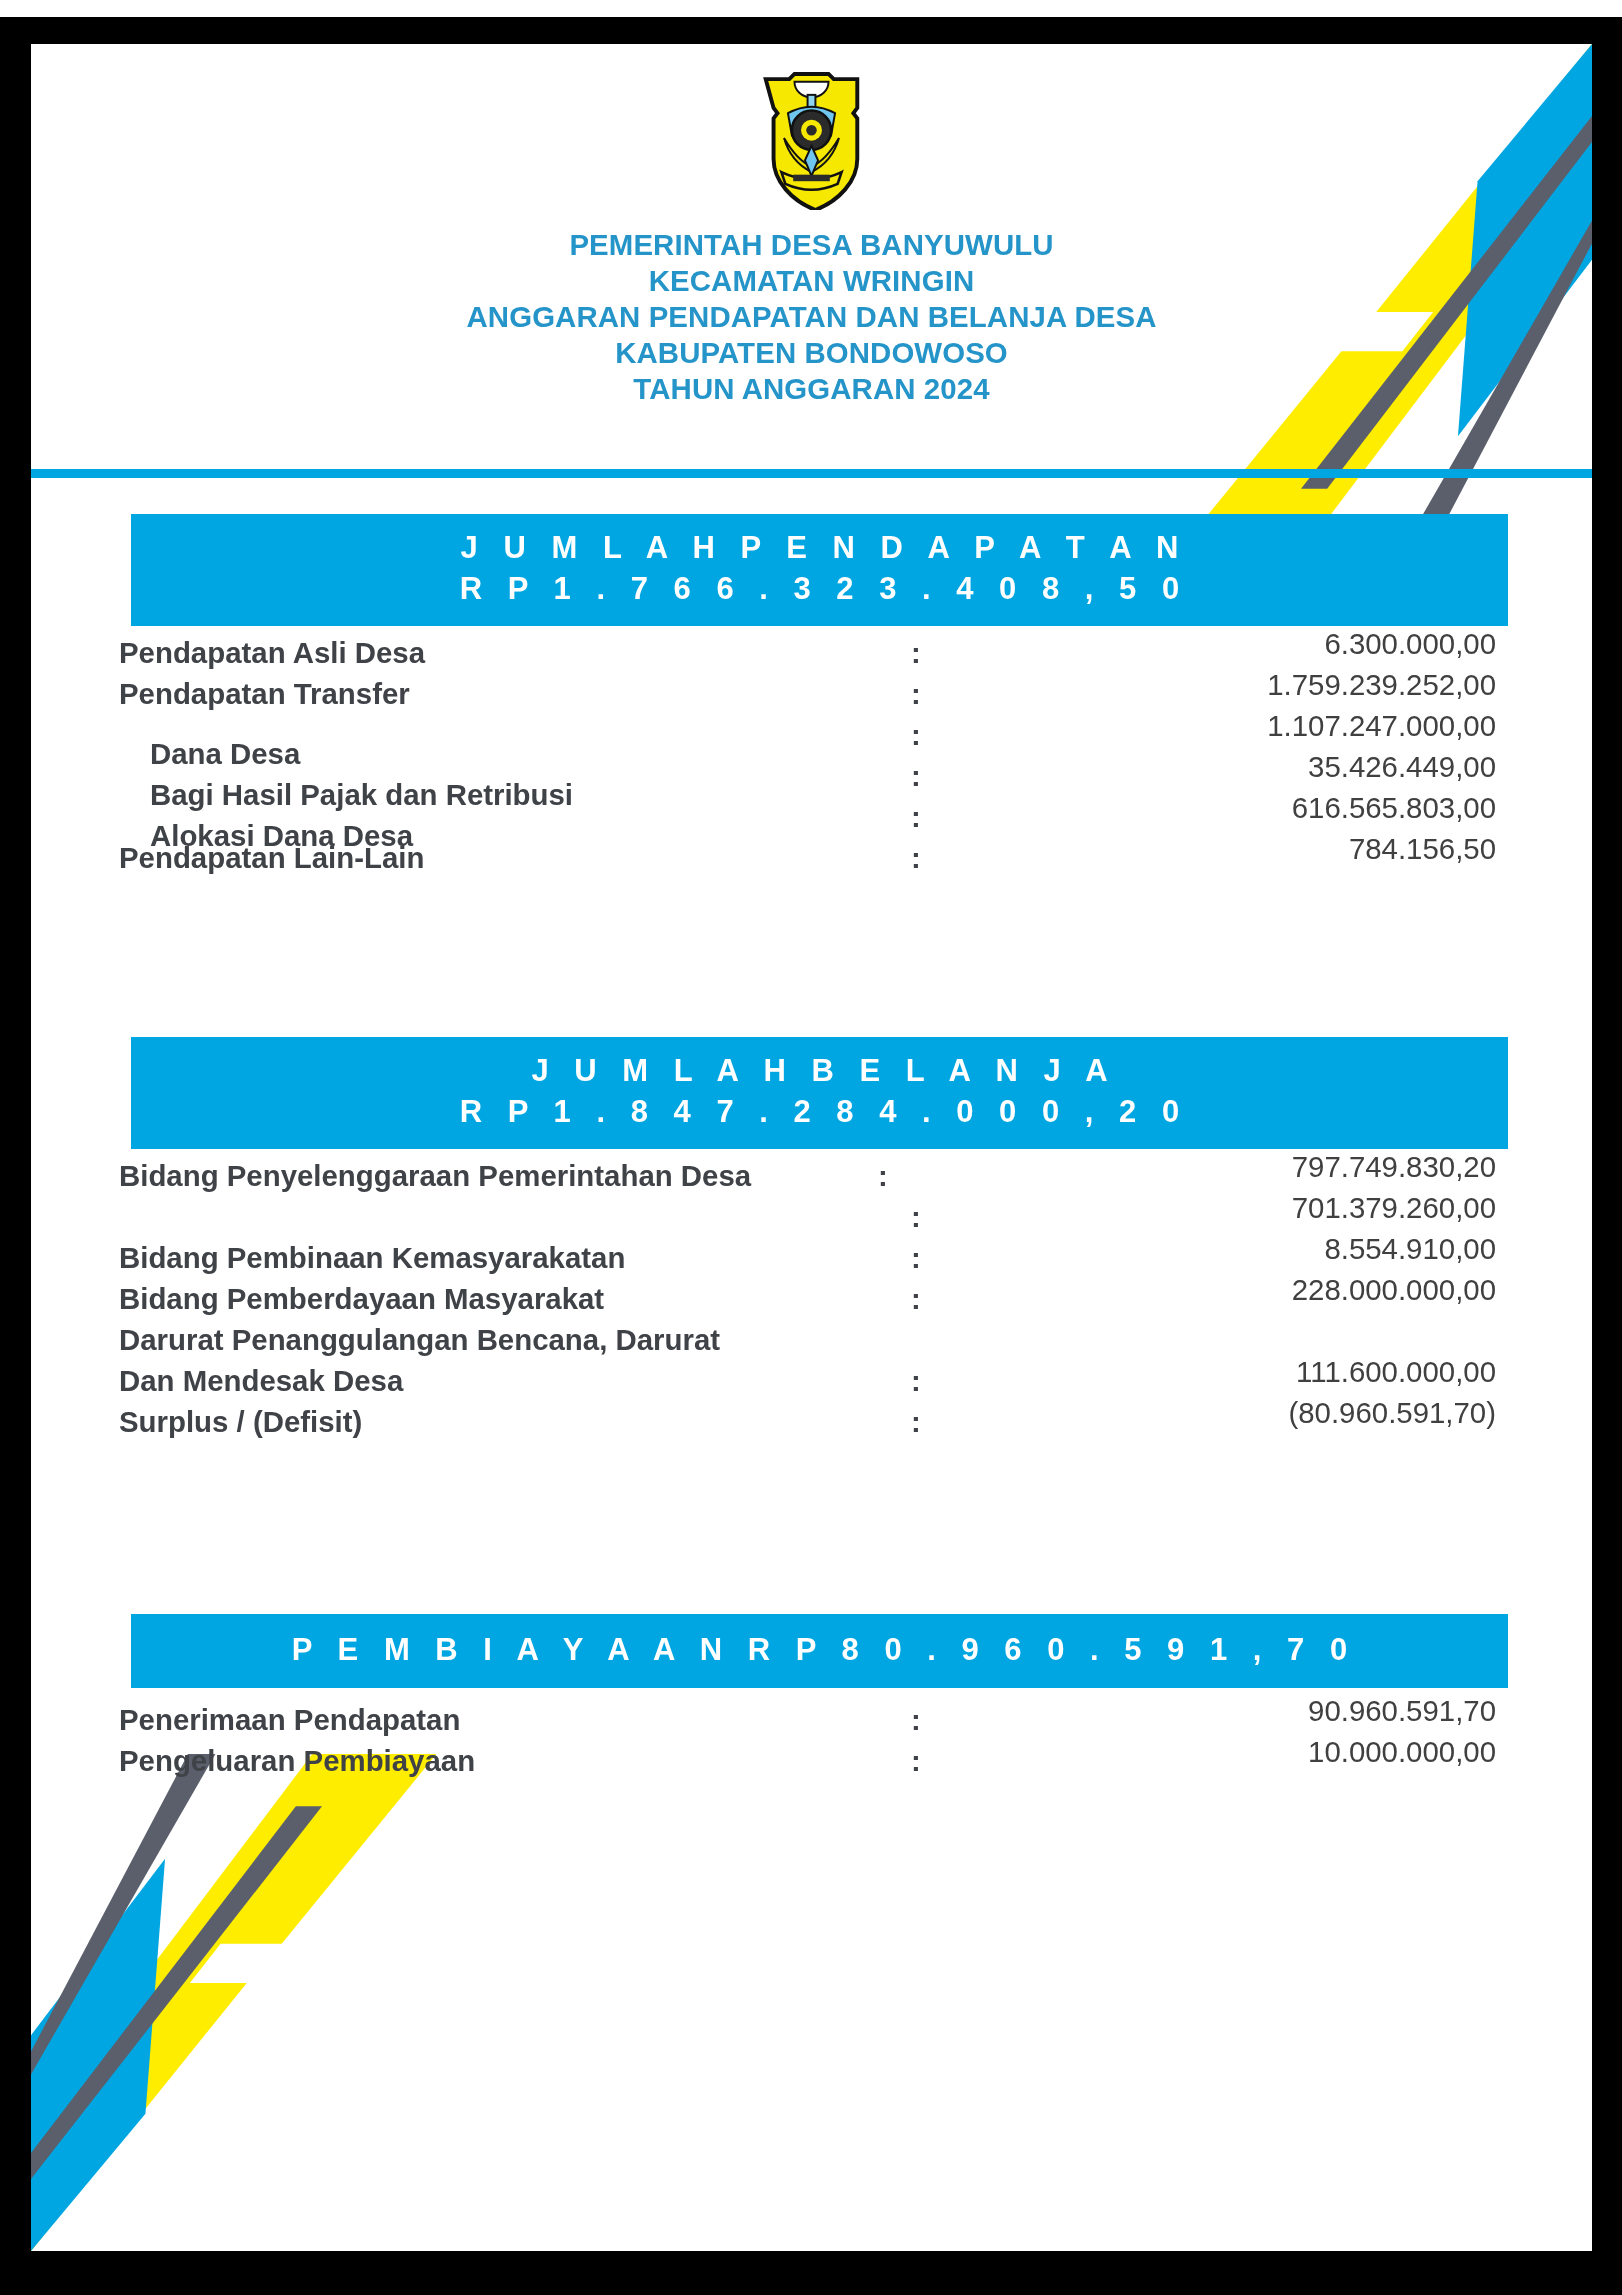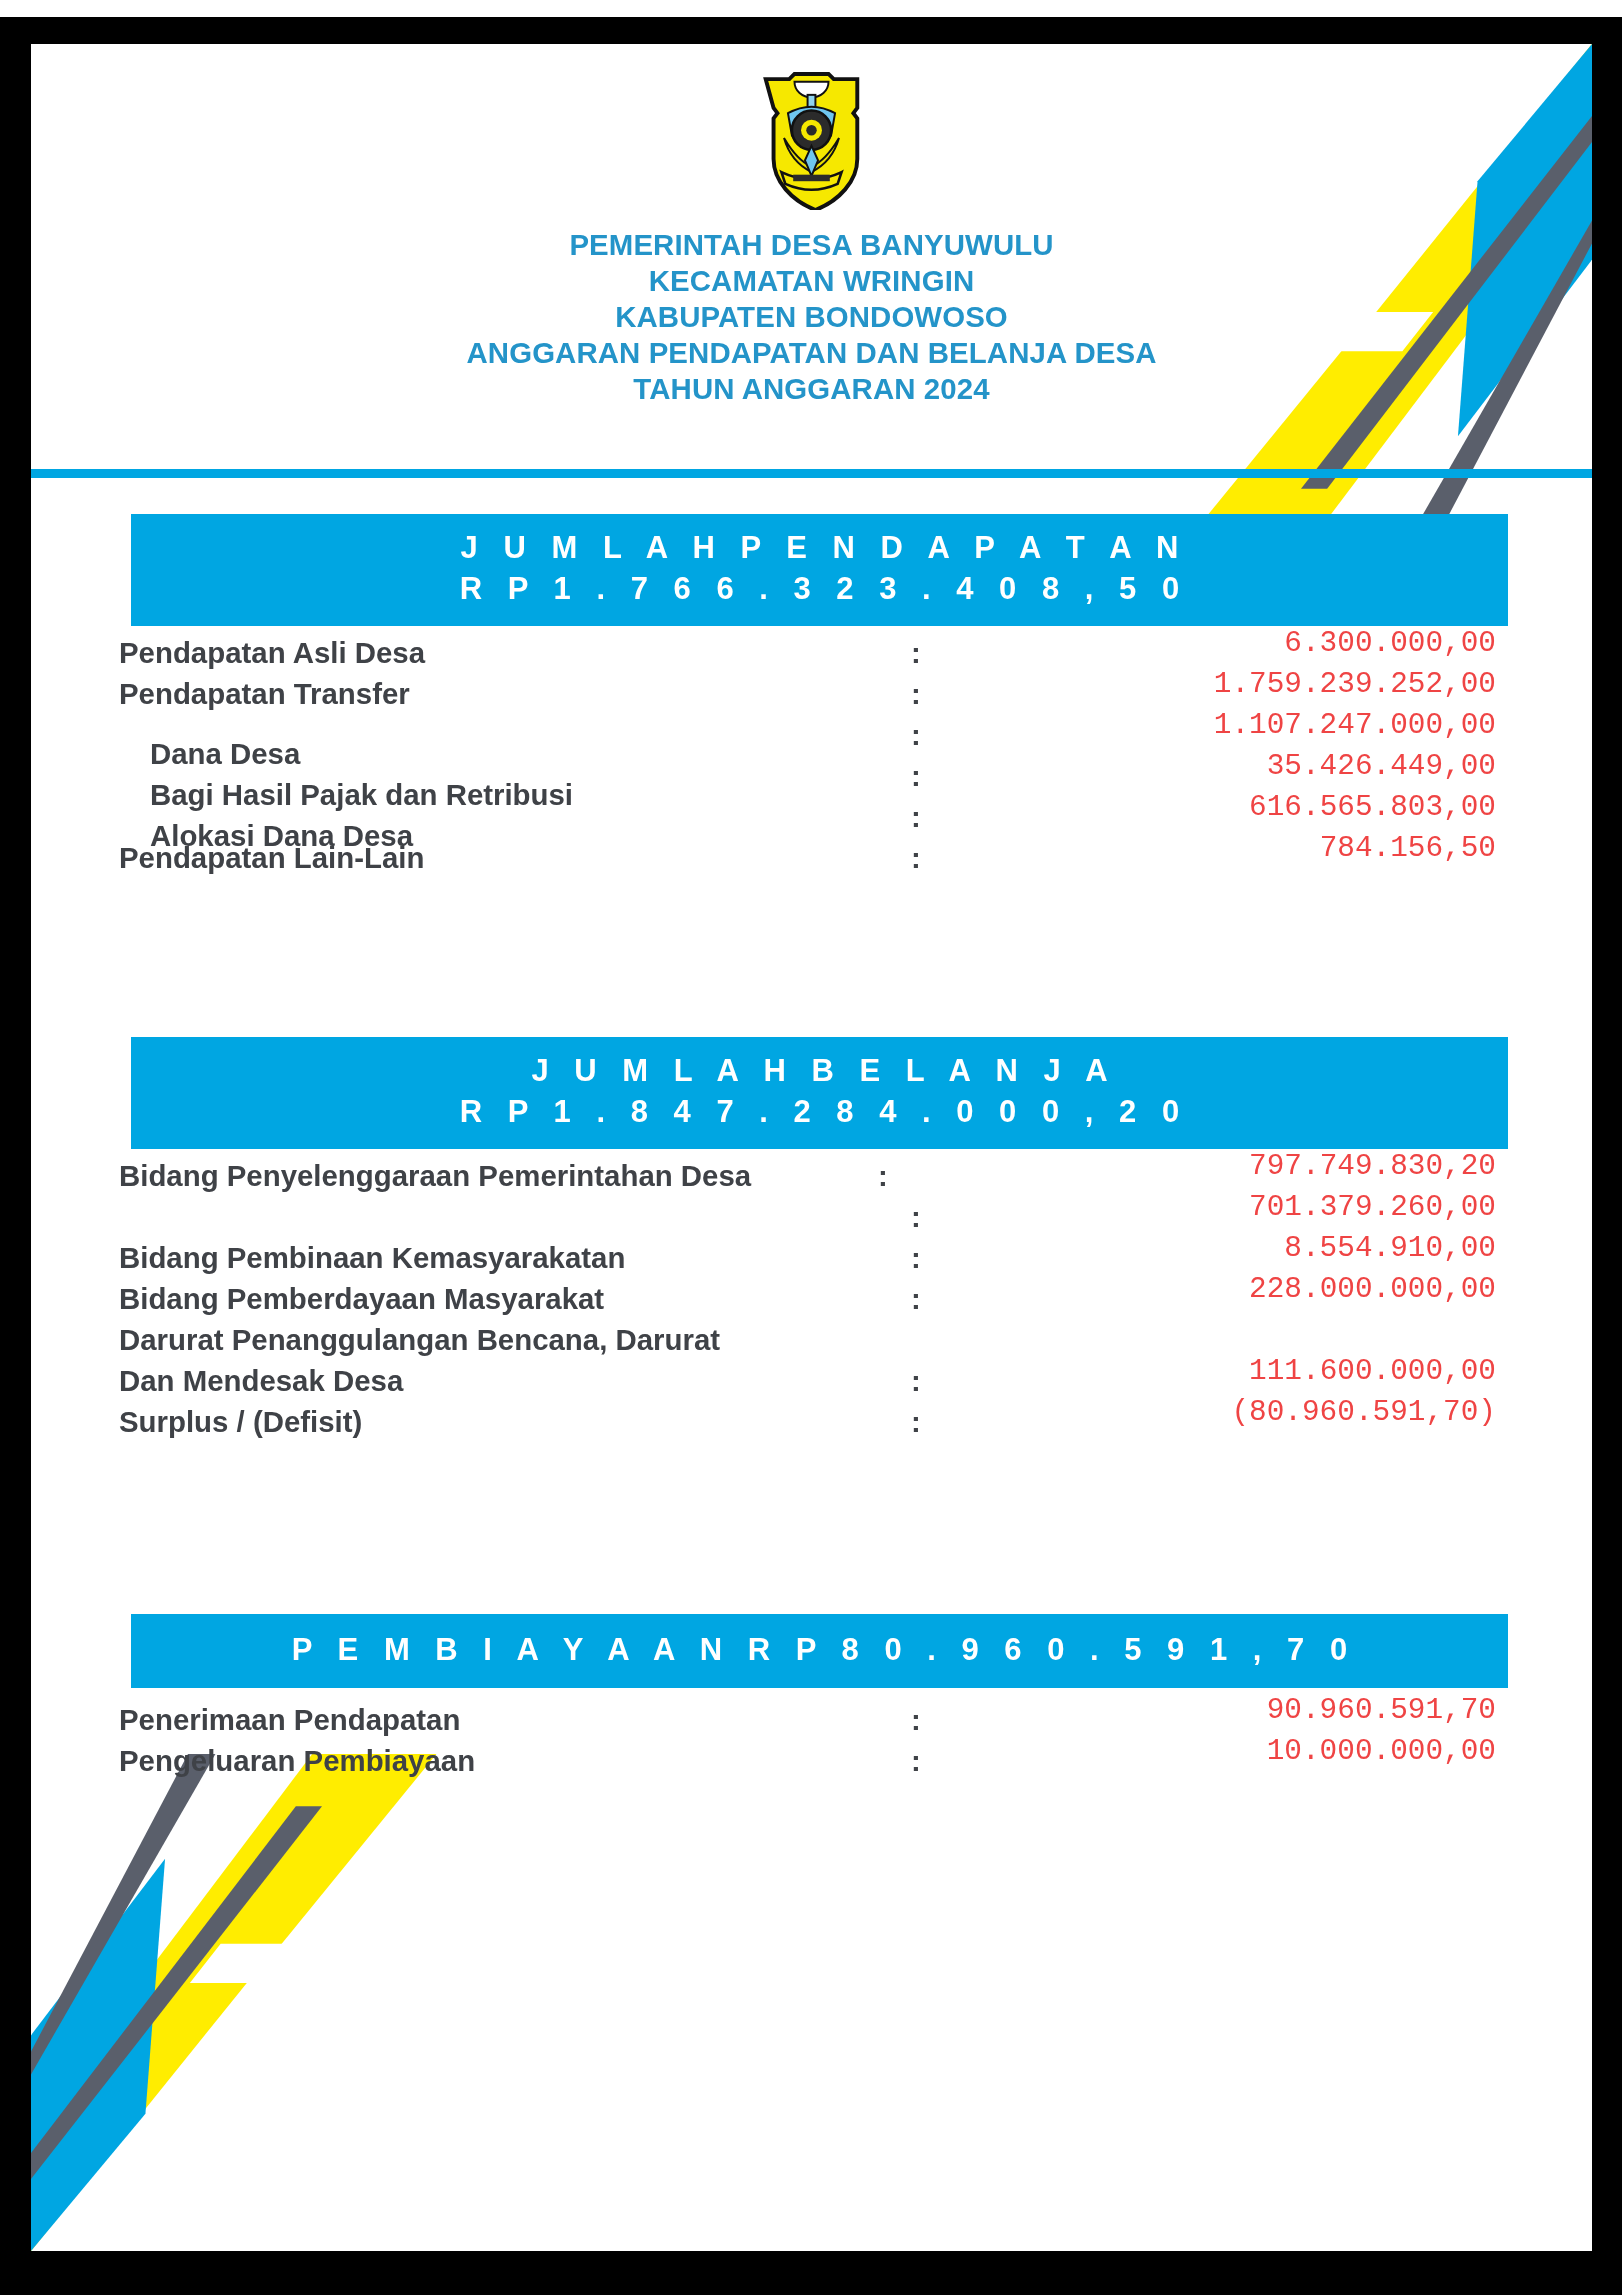--- a/index.html
+++ b/index.html
@@ -131,27 +131,26 @@
     color: #3f4247;
     font-weight: bold;
     font-size: 29.4px;
     line-height: 1;
   }
   .row .colon.tight { left: 759px; }
   .row .amount {
     position: absolute;
     right: 0;
     top: -3.9px;
-    color: #ef4444;
+    color: #404040;
     font-weight: normal;
     font-size: 29.4px;
     line-height: 1;
     white-space: nowrap;
     font-variant-numeric: lining-nums;
-    font-family: Liberation Mono, monospace;
   }
 </style>
 </head>
 <body>
 
 <div class="top-white-strip"></div>
 
 <div class="page">
 
   <div class="corner tr">
@@ -192,22 +191,22 @@
       <circle cx="86" cy="92" r="8" fill="#2b2b2b"></circle>
       <path d="M44 104 q20 34 42 44 q22 -10 42 -44 q-10 36 -42 52 q-32 -16 -42 -52 z" fill="#e8dc00" stroke="#111111" stroke-width="3"></path>
       <path d="M86 116 l10 22 l-10 24 l-10 -24 z" fill="#6fc6ef" stroke="#111111" stroke-width="3"></path>
       <path d="M40 156 q46 22 92 0 l-6 18 q-40 18 -80 0 z" fill="#f6e800" stroke="#111111" stroke-width="4"></path>
       <rect x="58" y="160" width="56" height="10" fill="#2b2b2b"></rect>
     </svg>
 
     <div class="header-lines">
       <div>PEMERINTAH DESA BANYUWULU</div>
       <div>KECAMATAN WRINGIN</div>
+      <div>ANGGARAN PENDAPATAN DAN BELANJA DESA</div>
       <div>KABUPATEN BONDOWOSO</div>
-      <div>ANGGARAN PENDAPATAN DAN BELANJA DESA</div>
       <div>TAHUN ANGGARAN 2024</div>
     </div>
   </div>
 
   <div class="header-rule"></div>
 
   <div class="bar" style="top:470px; padding:14.4px 0 17px 0;">
     <div class="bar-line">J U M L A H   P E N D A P A T A N</div>
     <div class="bar-line">R P 1 . 7 6 6 . 3 2 3 . 4 0 8 , 5 0</div>
   </div>

